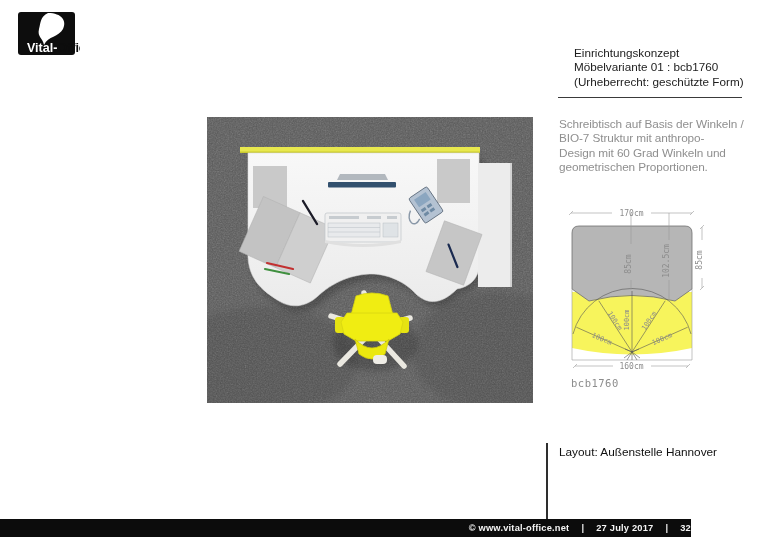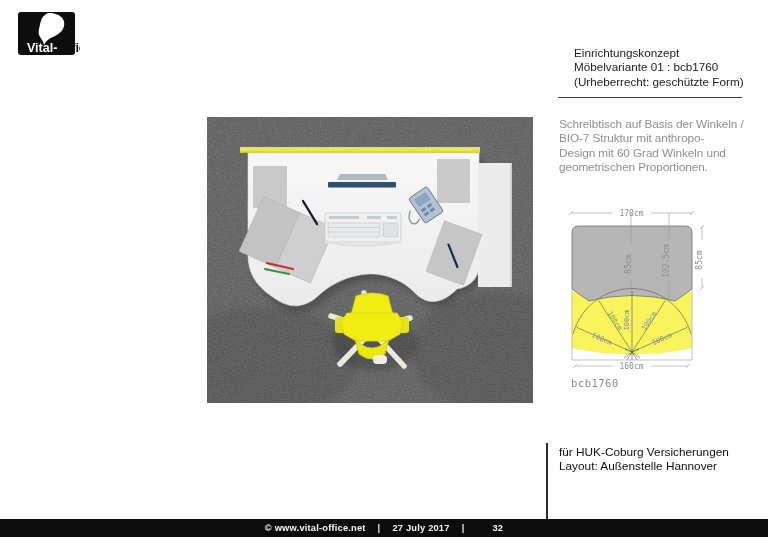--- a/index.html
+++ b/index.html
@@ -16,26 +16,26 @@
   
   .scene{position:absolute;left:207px;top:117px;width:326px;height:286px;}
   
   .plan{position:absolute;left:555px;top:200px;width:160px;height:192px;}
   .plan text{font-family:"DejaVu Sans Mono",monospace;fill:#8c8c8c;}
   
   .project-rule{position:absolute;left:546px;top:443px;width:2px;height:76px;background:#2e2e2e;}
   .project-block{position:absolute;left:559px;top:446px;font-size:11.8px;line-height:13.9px;color:#101010;}
   
   .footer{
-    position:absolute;left:0;top:519px;width:768px;height:18px;background:#0c0c0c;
-    display:flex;align-items:center;justify-content:center;box-sizing:border-box;
+    position:absolute;left:0;top:519px;width:691px;height:18px;background:#0c0c0c;
+    display:flex;align-items:center;justify-content:flex-end;box-sizing:border-box;
     color:#f5f5f5;font-size:9.3px;font-weight:bold;letter-spacing:0.2px;
   }
   .footer .sep{margin:0 12px;color:#e8e8e8;}
-  .footer .pg{margin-left:16px;}
+  .footer .pg{margin-left:0;}
 </style>
 </head>
 <body>
 
 <div class="page">
 
   <svg class="logo" viewBox="0 0 62 46">
     <rect x="0" y="0" width="57" height="43" rx="3" fill="#0d0d0d"></rect>
     <path d="M30,1 C44,1 49,9 45,17 C41,25 30,24 26,33 C25,26 19,25 21,17 C23,10 22,5 30,1 Z" fill="#ffffff"></path>
     <text x="9" y="40" font-family="Liberation Sans, sans-serif" font-size="12.5" font-weight="bold"><tspan fill="#ffffff">Vital-</tspan><tspan fill="#0d0d0d">Office</tspan><tspan fill="#0d0d0d" font-size="7" dy="-4">®</tspan></text>
@@ -195,21 +195,20 @@
     <text x="76.5" y="16" font-size="8" text-anchor="middle">170cm</text>
     <text x="76" y="64" font-size="8" text-anchor="middle" transform="rotate(-90 76 64)">85cm</text>
     <text x="114" y="61" font-size="8" text-anchor="middle" transform="rotate(-90 114 61)">102.5cm</text>
     <text x="147" y="60" font-size="8" text-anchor="middle" transform="rotate(-90 147 60)">85cm</text>
     <text x="76.5" y="169" font-size="8" text-anchor="middle">160cm</text>
     <text x="16" y="187" font-size="10.5" letter-spacing="0.5">bcb1760</text>
   </svg>
 
   <div class="project-rule"></div>
   <div class="project-block">
-    <div>für HUK-Coburg Versicherungen</div>
     <div>Layout: Außenstelle Hannover</div>
   </div>
 
   <div class="footer">
     <span>©  www.vital-office.net</span>
     <span class="sep">|</span>
     <span>27 July 2017</span>
     <span class="sep">|</span>
     <span class="pg">32</span>
   </div>

